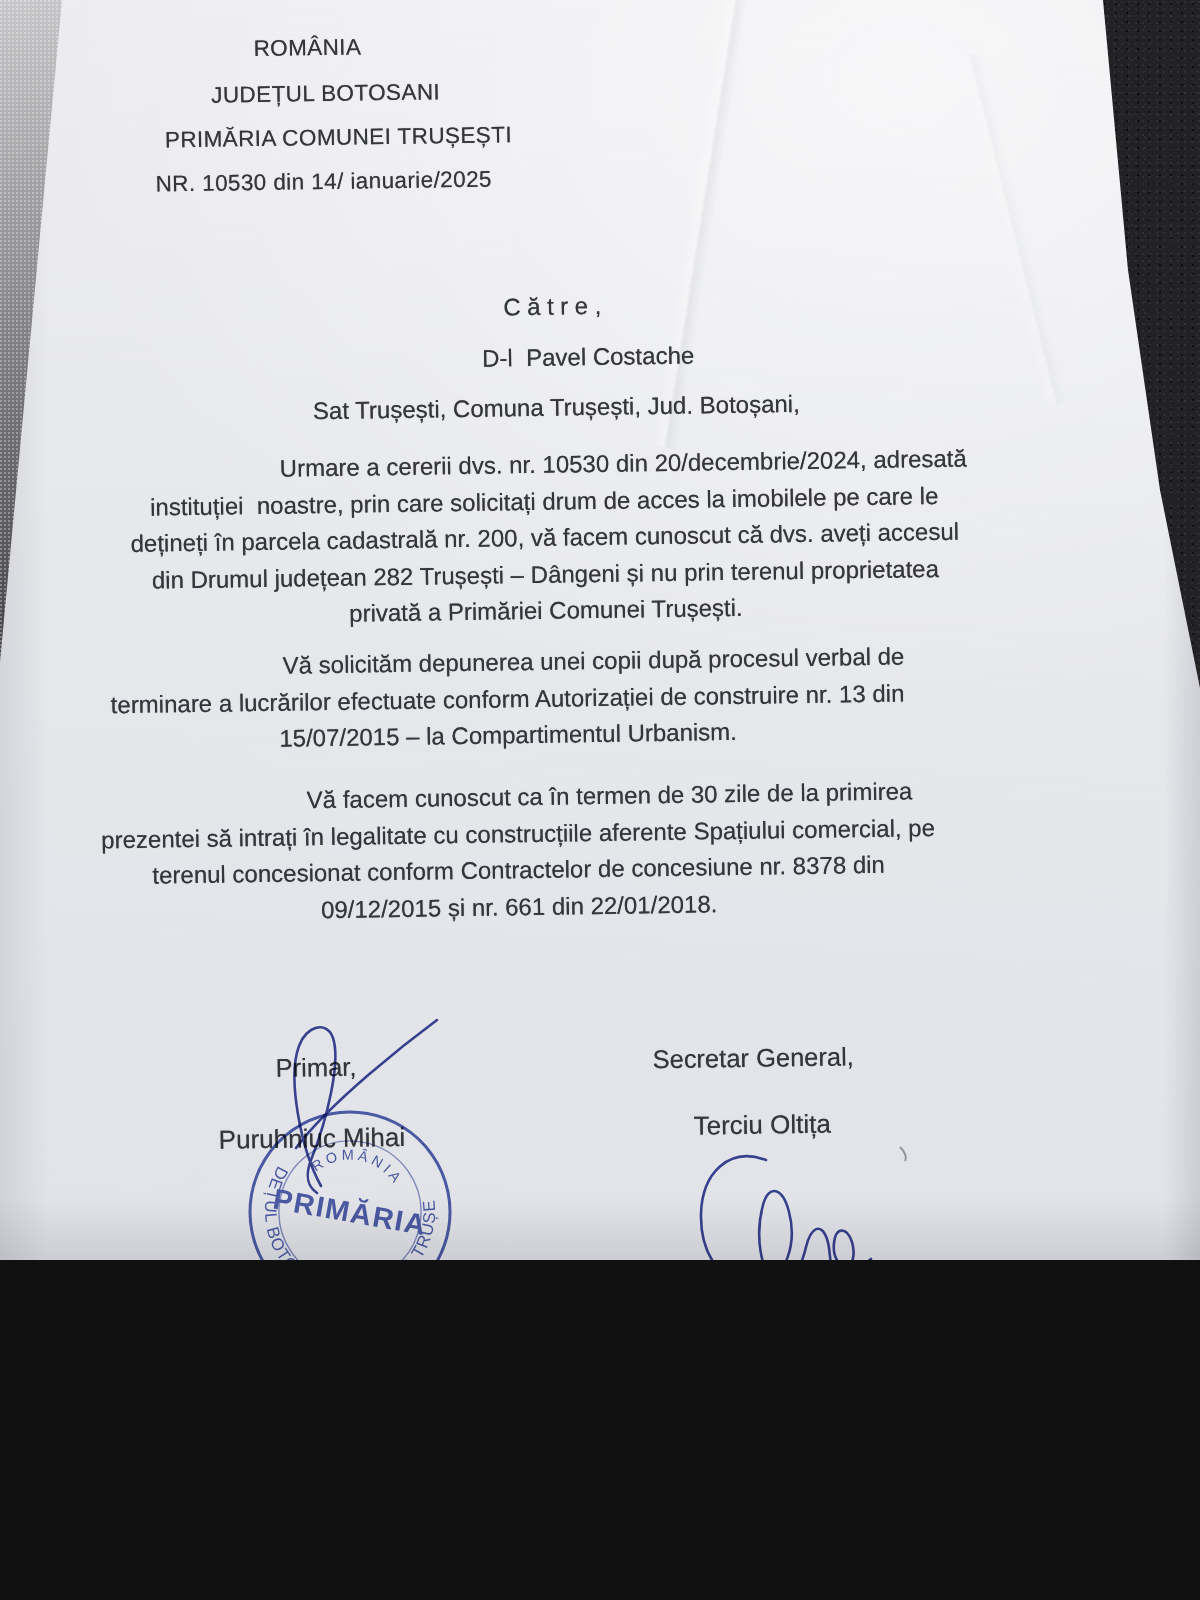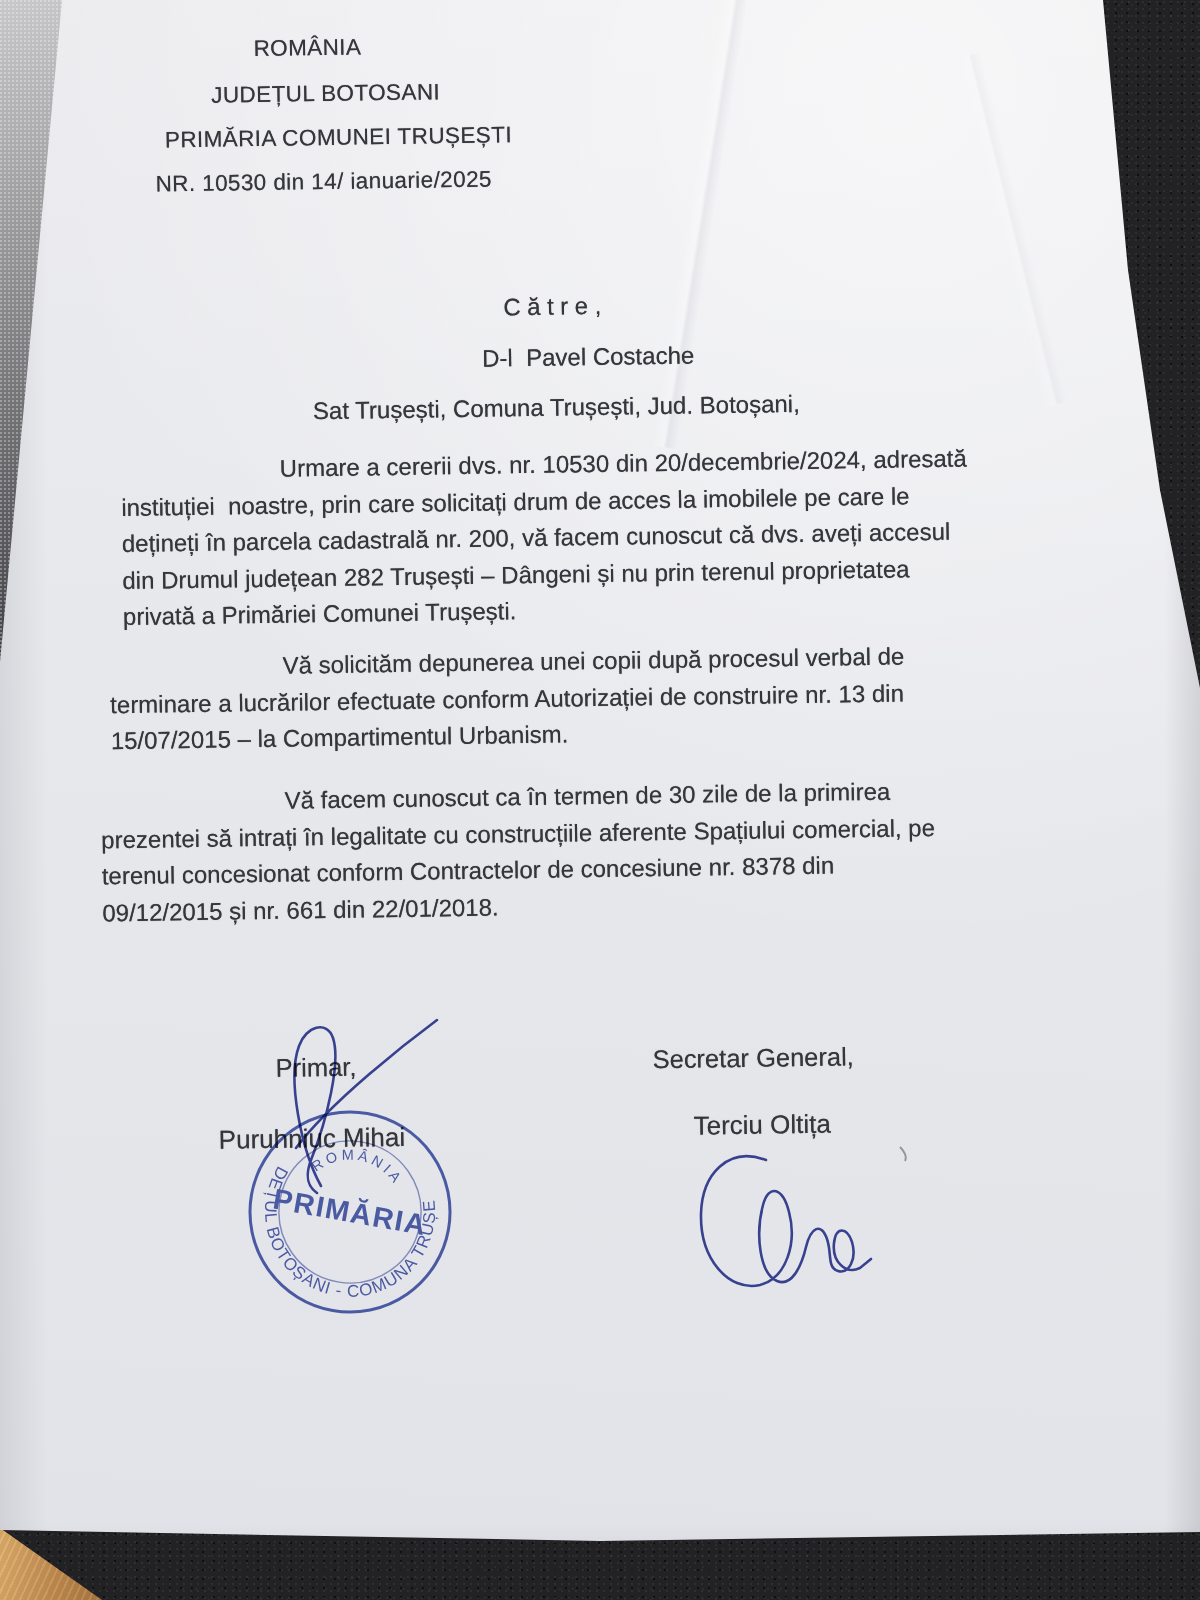--- a/index.html
+++ b/index.html
@@ -1,18 +1,19 @@
 <!DOCTYPE html>
 <html><head>
 <meta charset="utf-8">
 <style>
   html,body { margin:0; padding:0; background:#111; }
   .page {
-    position:relative; width:1200px; height:1600px; overflow:hidden;
+    position:relative; width:1200px; height:1260px; overflow:hidden;
     font-family:"Liberation Sans","DejaVu Sans",sans-serif;
+    text-align:center;
   }
   
   .desk {
     position:absolute; inset:0; background-color:#222224;
     background-image:
       radial-gradient(circle at 2px 2px, rgba(255,255,255,0.06) 0 1px, transparent 1.6px),
       radial-gradient(circle at 5px 4px, rgba(0,0,0,0.55) 0 1px, transparent 1.5px),
       radial-gradient(circle at 1px 5px, rgba(255,255,255,0.045) 0 1px, transparent 1.5px);
     background-size:7px 7px, 11px 9px, 13px 11px;
   }

